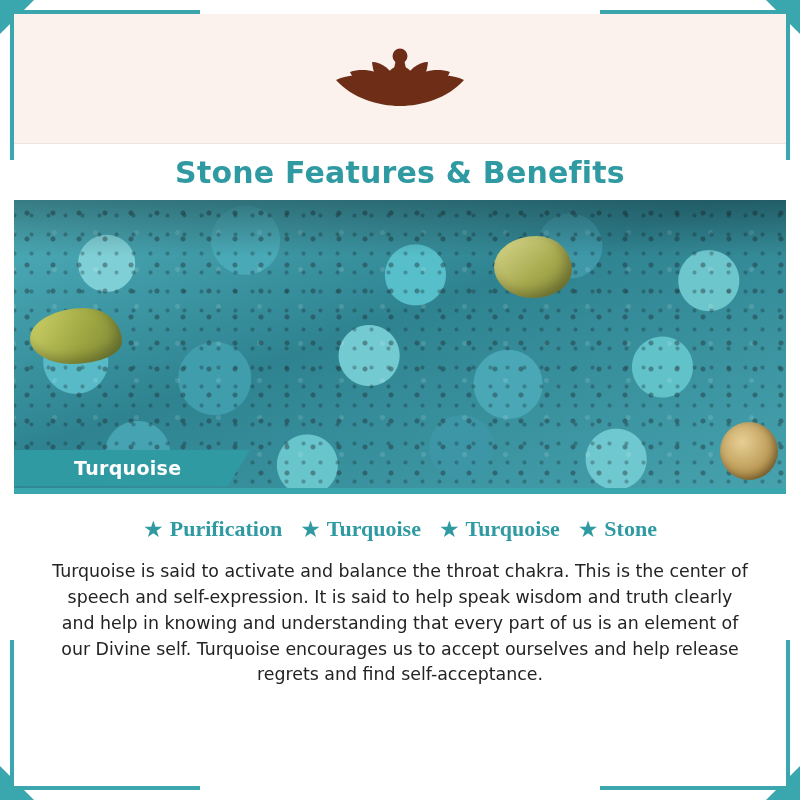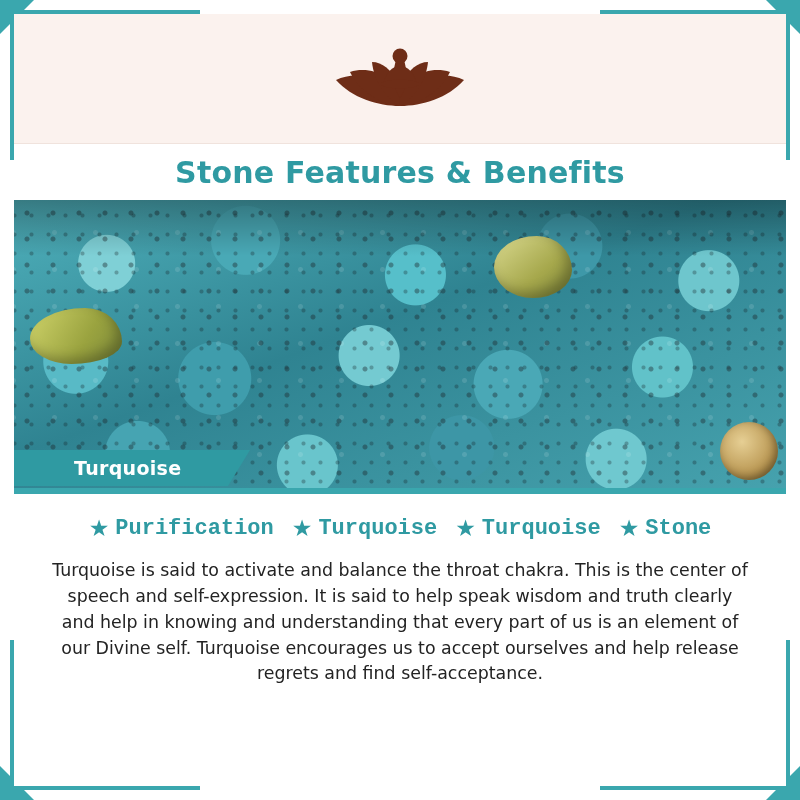--- a/index.html
+++ b/index.html
@@ -219,21 +219,21 @@
   }
   .benefit .star {
     color: #2f9aa2;
     font-size: 23px;
     line-height: 1;
   }
   .benefit .label {
     font-size: 22px;
     font-weight: bold;
     color: #2f9aa2;
-    font-family: Liberation Mono, monospace;
+    font-family: Liberation Serif, serif;
   }
 
   .description {
     font-size: 17.4px;
     line-height: 1.48;
     color: #232323;
     font-family: "DejaVu Sans", sans-serif;
     text-align: center;
   }
 </style>

